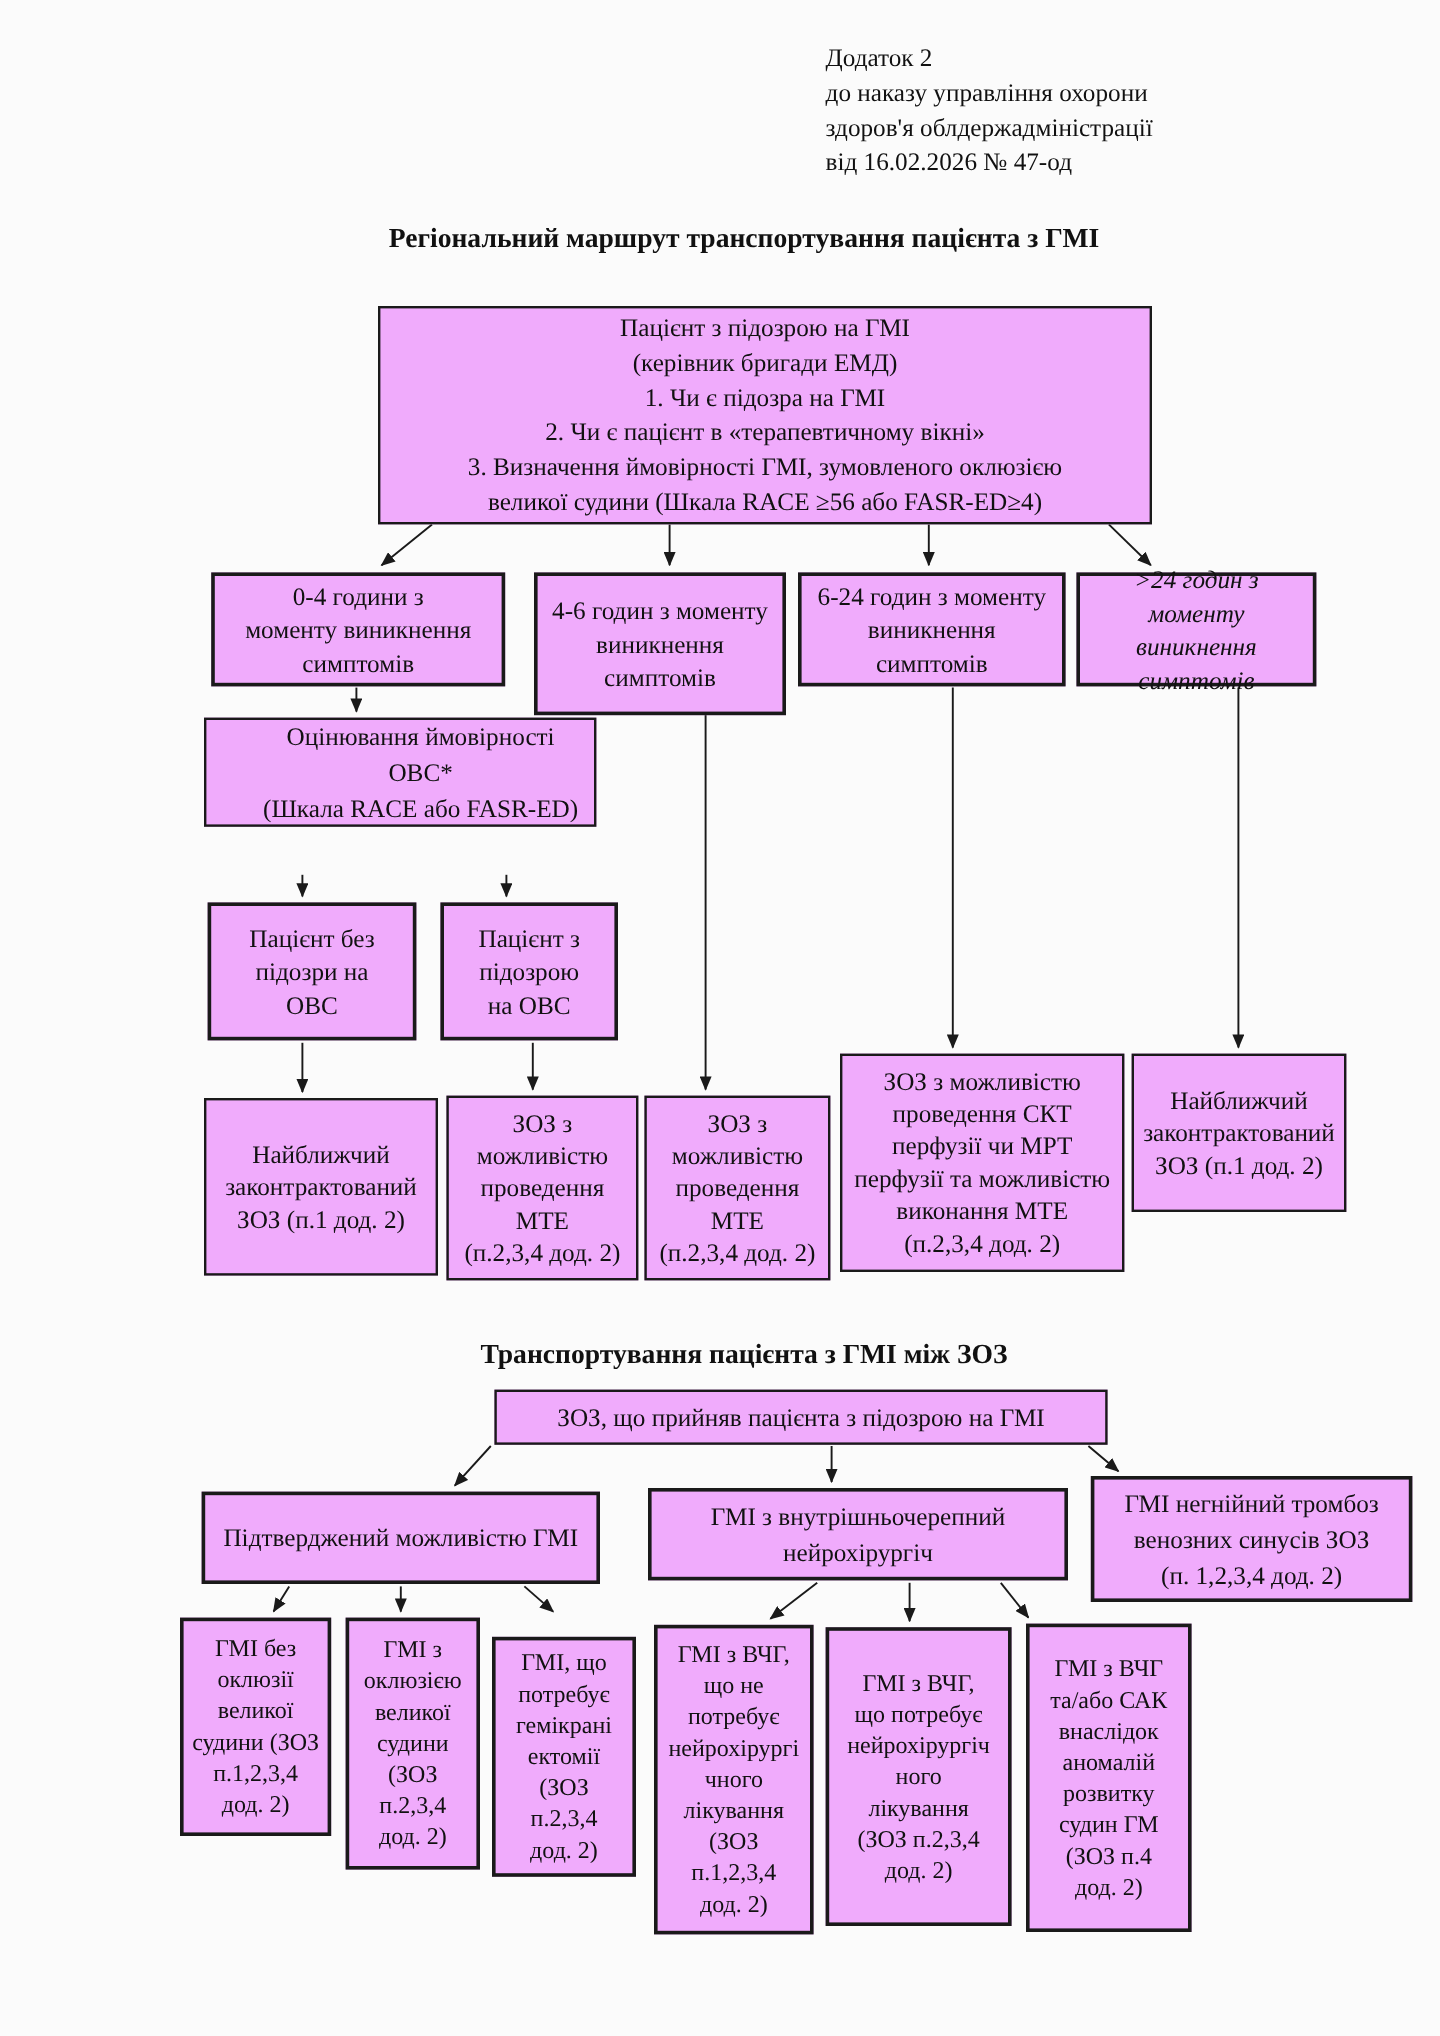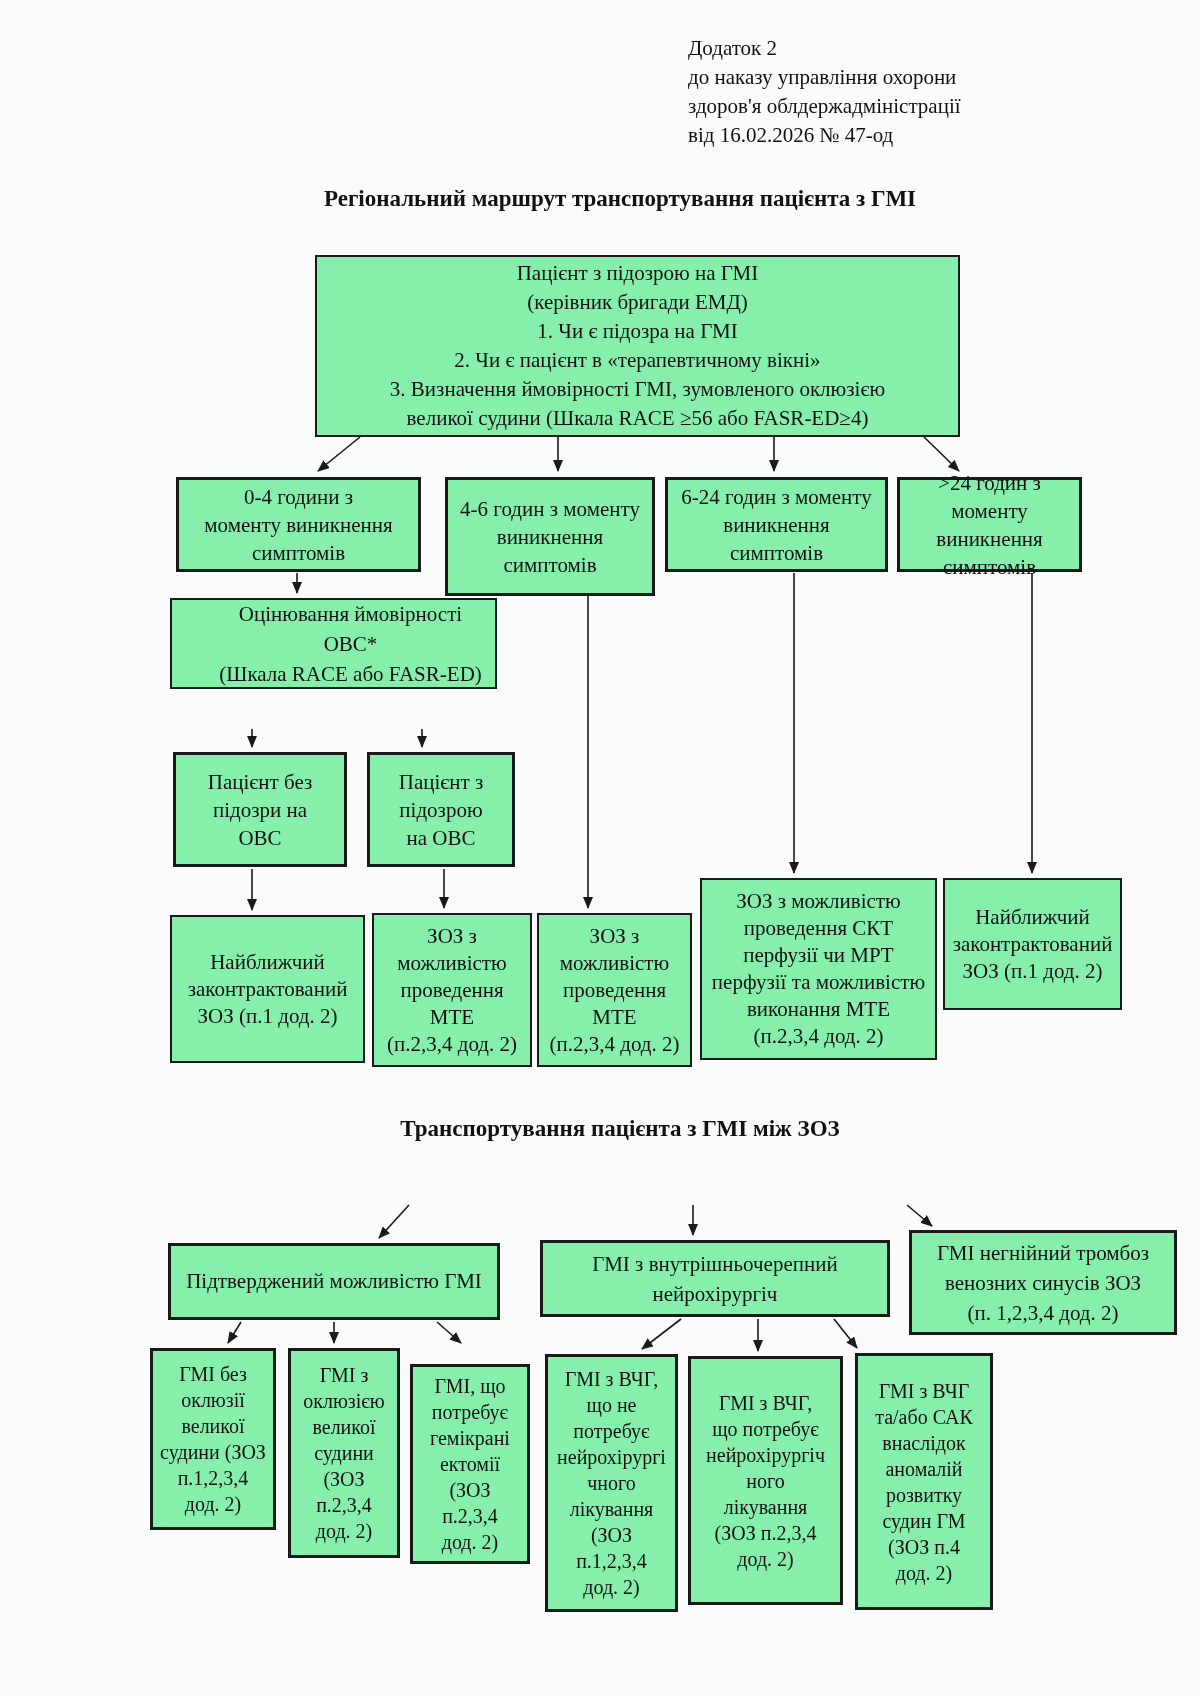--- a/index.html
+++ b/index.html
@@ -18,21 +18,21 @@
     white-space:pre-line;
   }
   .sec-title{
     position:absolute;left:20px;width:1200px;
     text-align:center;font-weight:bold;font-size:23px;
   }
   .box{
     position:absolute;
     box-sizing:border-box;
     border:2px solid #1a1a1a;
-    background:#86efac;
+    background:#f0abfc;
     display:flex;align-items:center;justify-content:center;
     text-align:center;
     white-space:pre-line;
     font-size:21px;line-height:27px;
     padding:2px 3px;
   }
   .thick{border-width:3px;}
   .arrows{position:absolute;left:0;top:0;}
   .arrows line{stroke:#1a1a1a;stroke-width:1.6;}
 </style>
@@ -88,21 +88,21 @@
 
   <div class="box thick" style="left:176px;top:477px;width:245px;height:95px;line-height:28px;">0-4 години з
 моменту виникнення
 симптомів</div>
   <div class="box thick" style="left:445px;top:477px;width:210px;height:119px;line-height:28px;">4-6 годин з моменту
 виникнення
 симптомів</div>
   <div class="box thick" style="left:665px;top:477px;width:223px;height:95px;line-height:28px;">6-24 годин з моменту
 виникнення
 симптомів</div>
-  <div class="box thick" style="left:897px;top:477px;width:185px;height:95px;line-height:28px;">&gt;24 годин з моменту
+  <div class="box thick" style="left:897px;top:477px;width:200px;height:95px;line-height:28px;font-style:italic;">&gt;24 годин з моменту
 виникнення
 симптомів</div>
 
   <div class="box" style="left:170px;top:598px;width:327px;height:91px;line-height:30px;padding-left:37px;">Оцінювання ймовірності
 ОВС*
 (Шкала RACE або FASR-ED)</div>
 
   <div class="box thick" style="left:173px;top:752px;width:174px;height:115px;line-height:28px;">Пацієнт без
 підозри на
 ОВС</div>
@@ -128,20 +128,21 @@
 перфузії чи МРТ
 перфузії та можливістю
 виконання МТЕ
 (п.2,3,4 дод. 2)</div>
   <div class="box" style="left:943px;top:878px;width:179px;height:132px;">Найближчий
 законтрактований
 ЗОЗ (п.1 дод. 2)</div>
 
   <div class="sec-title" style="top:1116px;">Транспортування пацієнта з ГМІ між ЗОЗ</div>
 
+  <div class="box" style="left:412px;top:1158px;width:511px;height:46px;">ЗОЗ, що прийняв пацієнта з підозрою на ГМІ</div>
 
   <div class="box thick" style="left:168px;top:1243px;width:332px;height:77px;">Підтверджений можливістю ГМІ</div>
   <div class="box thick" style="left:540px;top:1240px;width:350px;height:77px;line-height:30px;">ГМІ з  внутрішньочерепний
 нейрохірургіч</div>
   <div class="box thick" style="left:909px;top:1230px;width:268px;height:105px;line-height:30px;">ГМІ негнійний тромбоз
 венозних синусів ЗОЗ
 (п. 1,2,3,4 дод. 2)</div>
 
   <div class="box thick" style="left:150px;top:1348px;width:126px;height:182px;font-size:20px;line-height:26px;">ГМІ без
 оклюзії

